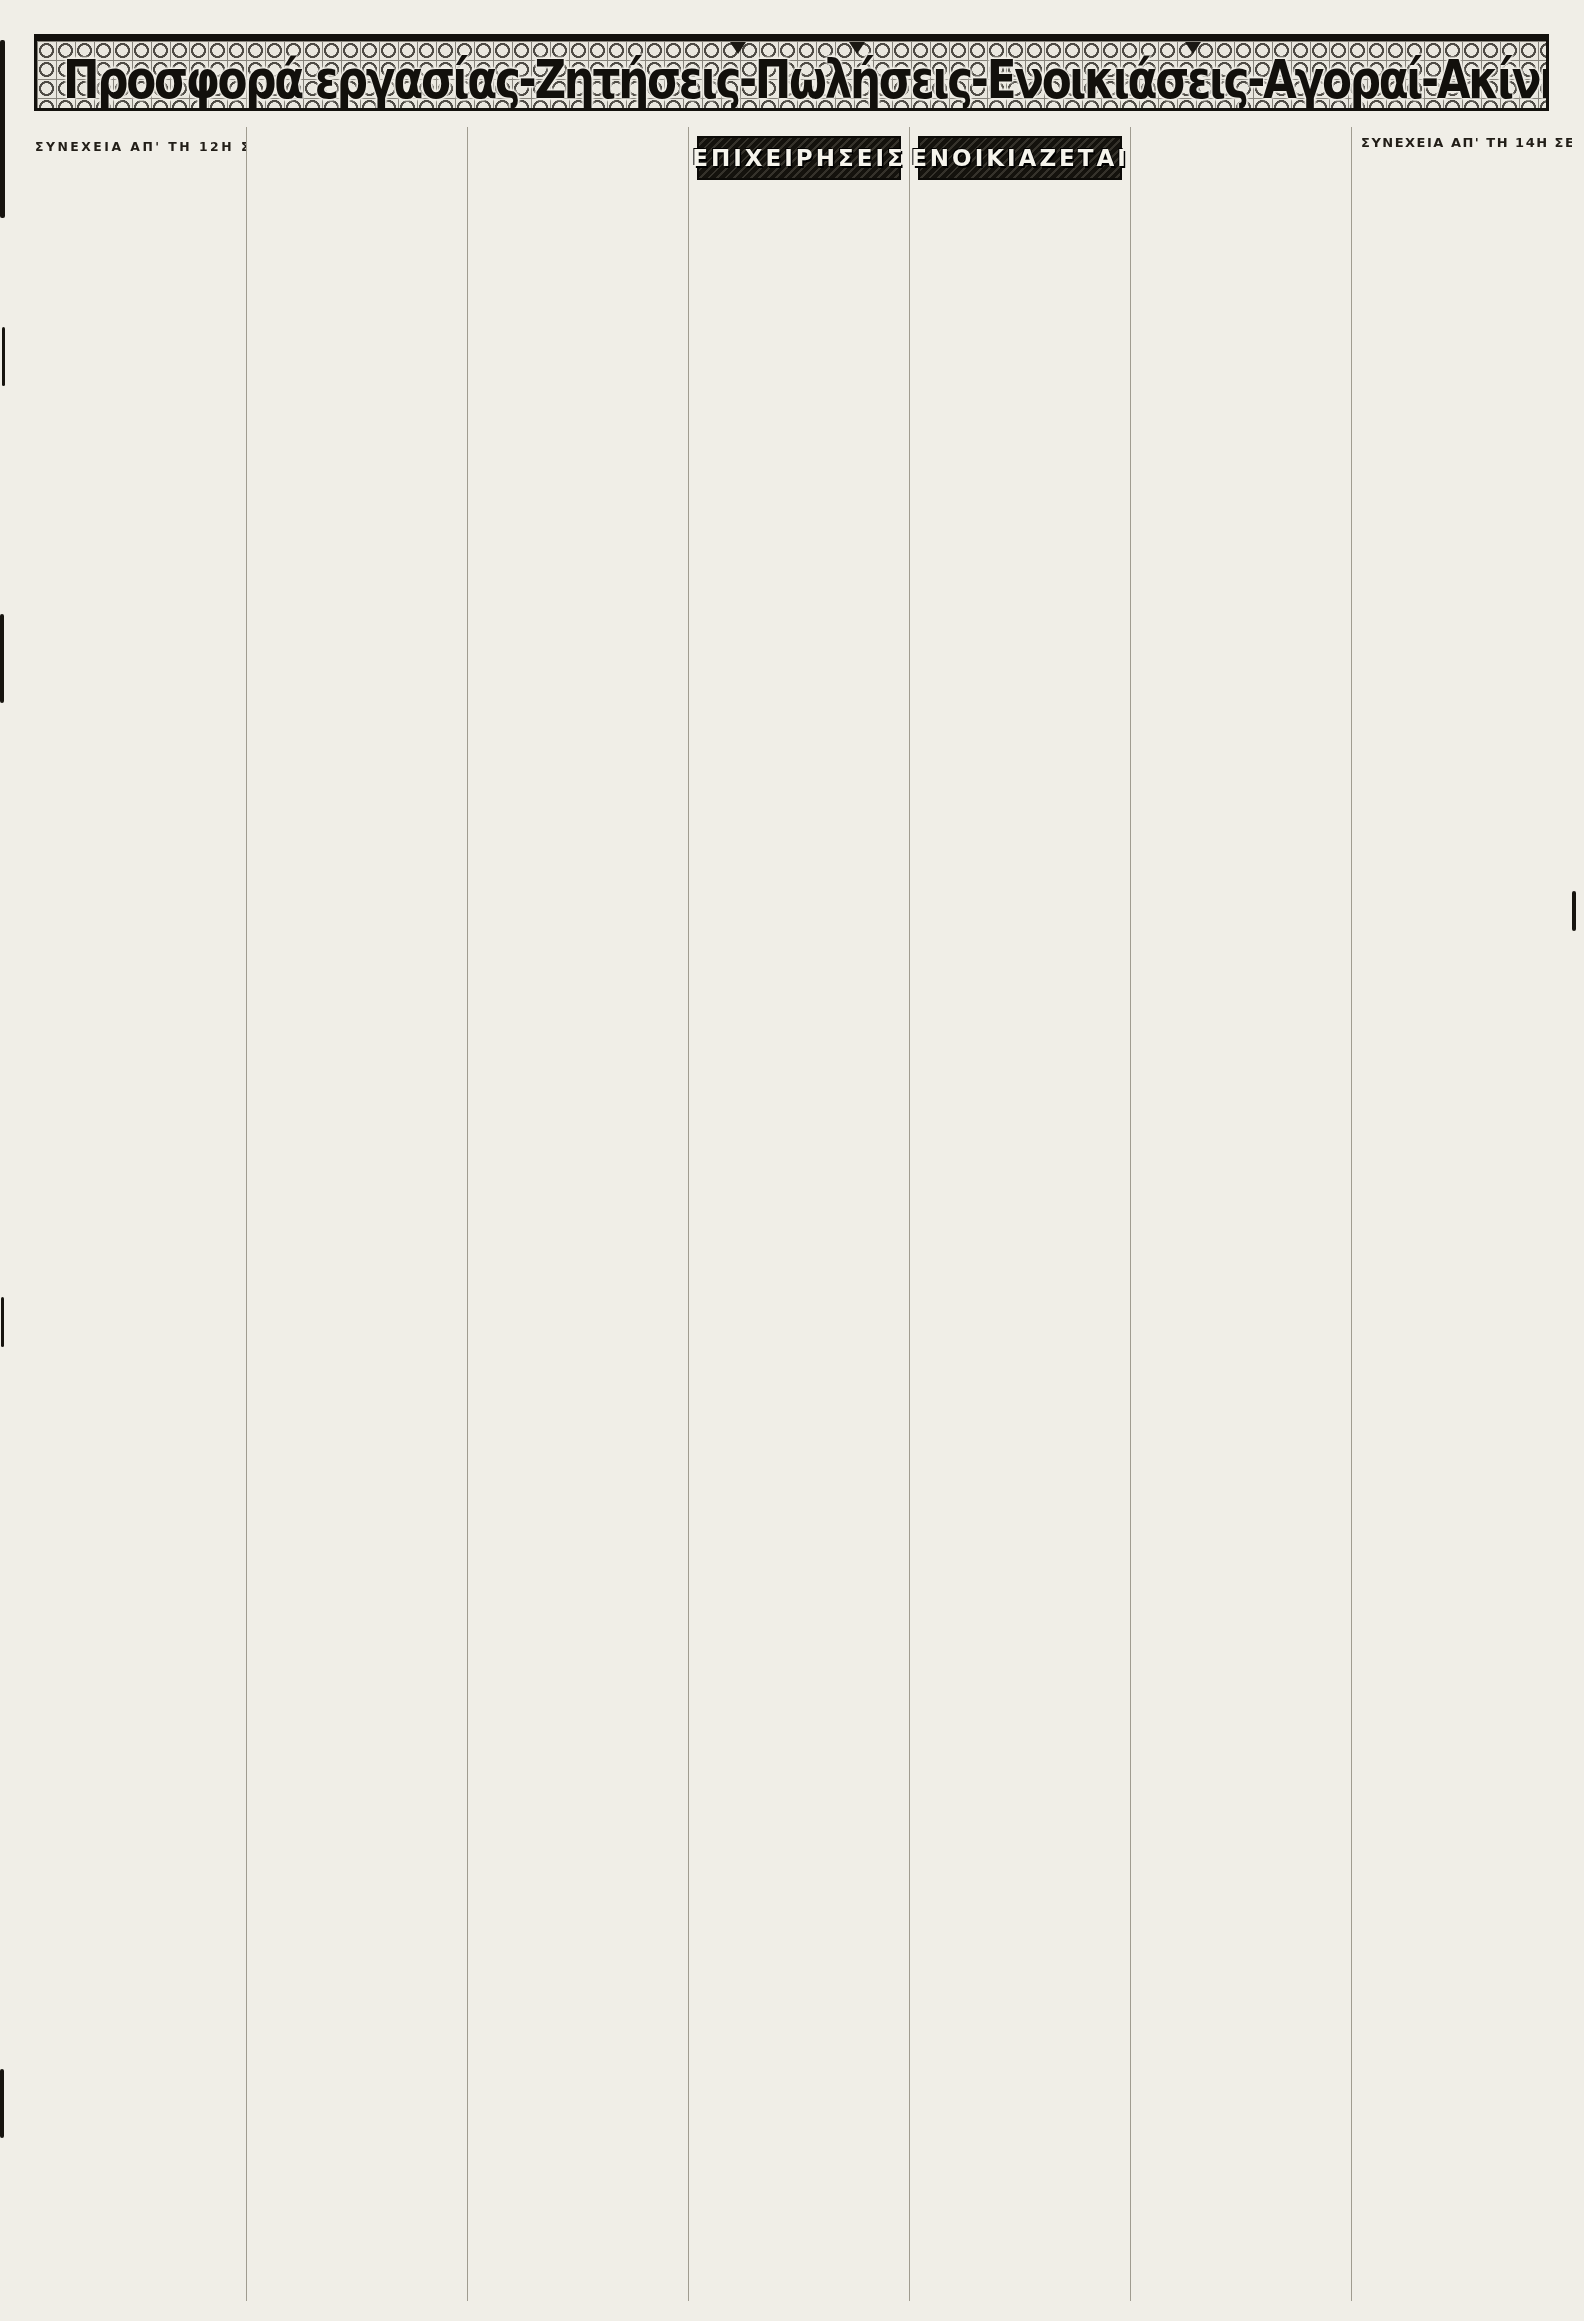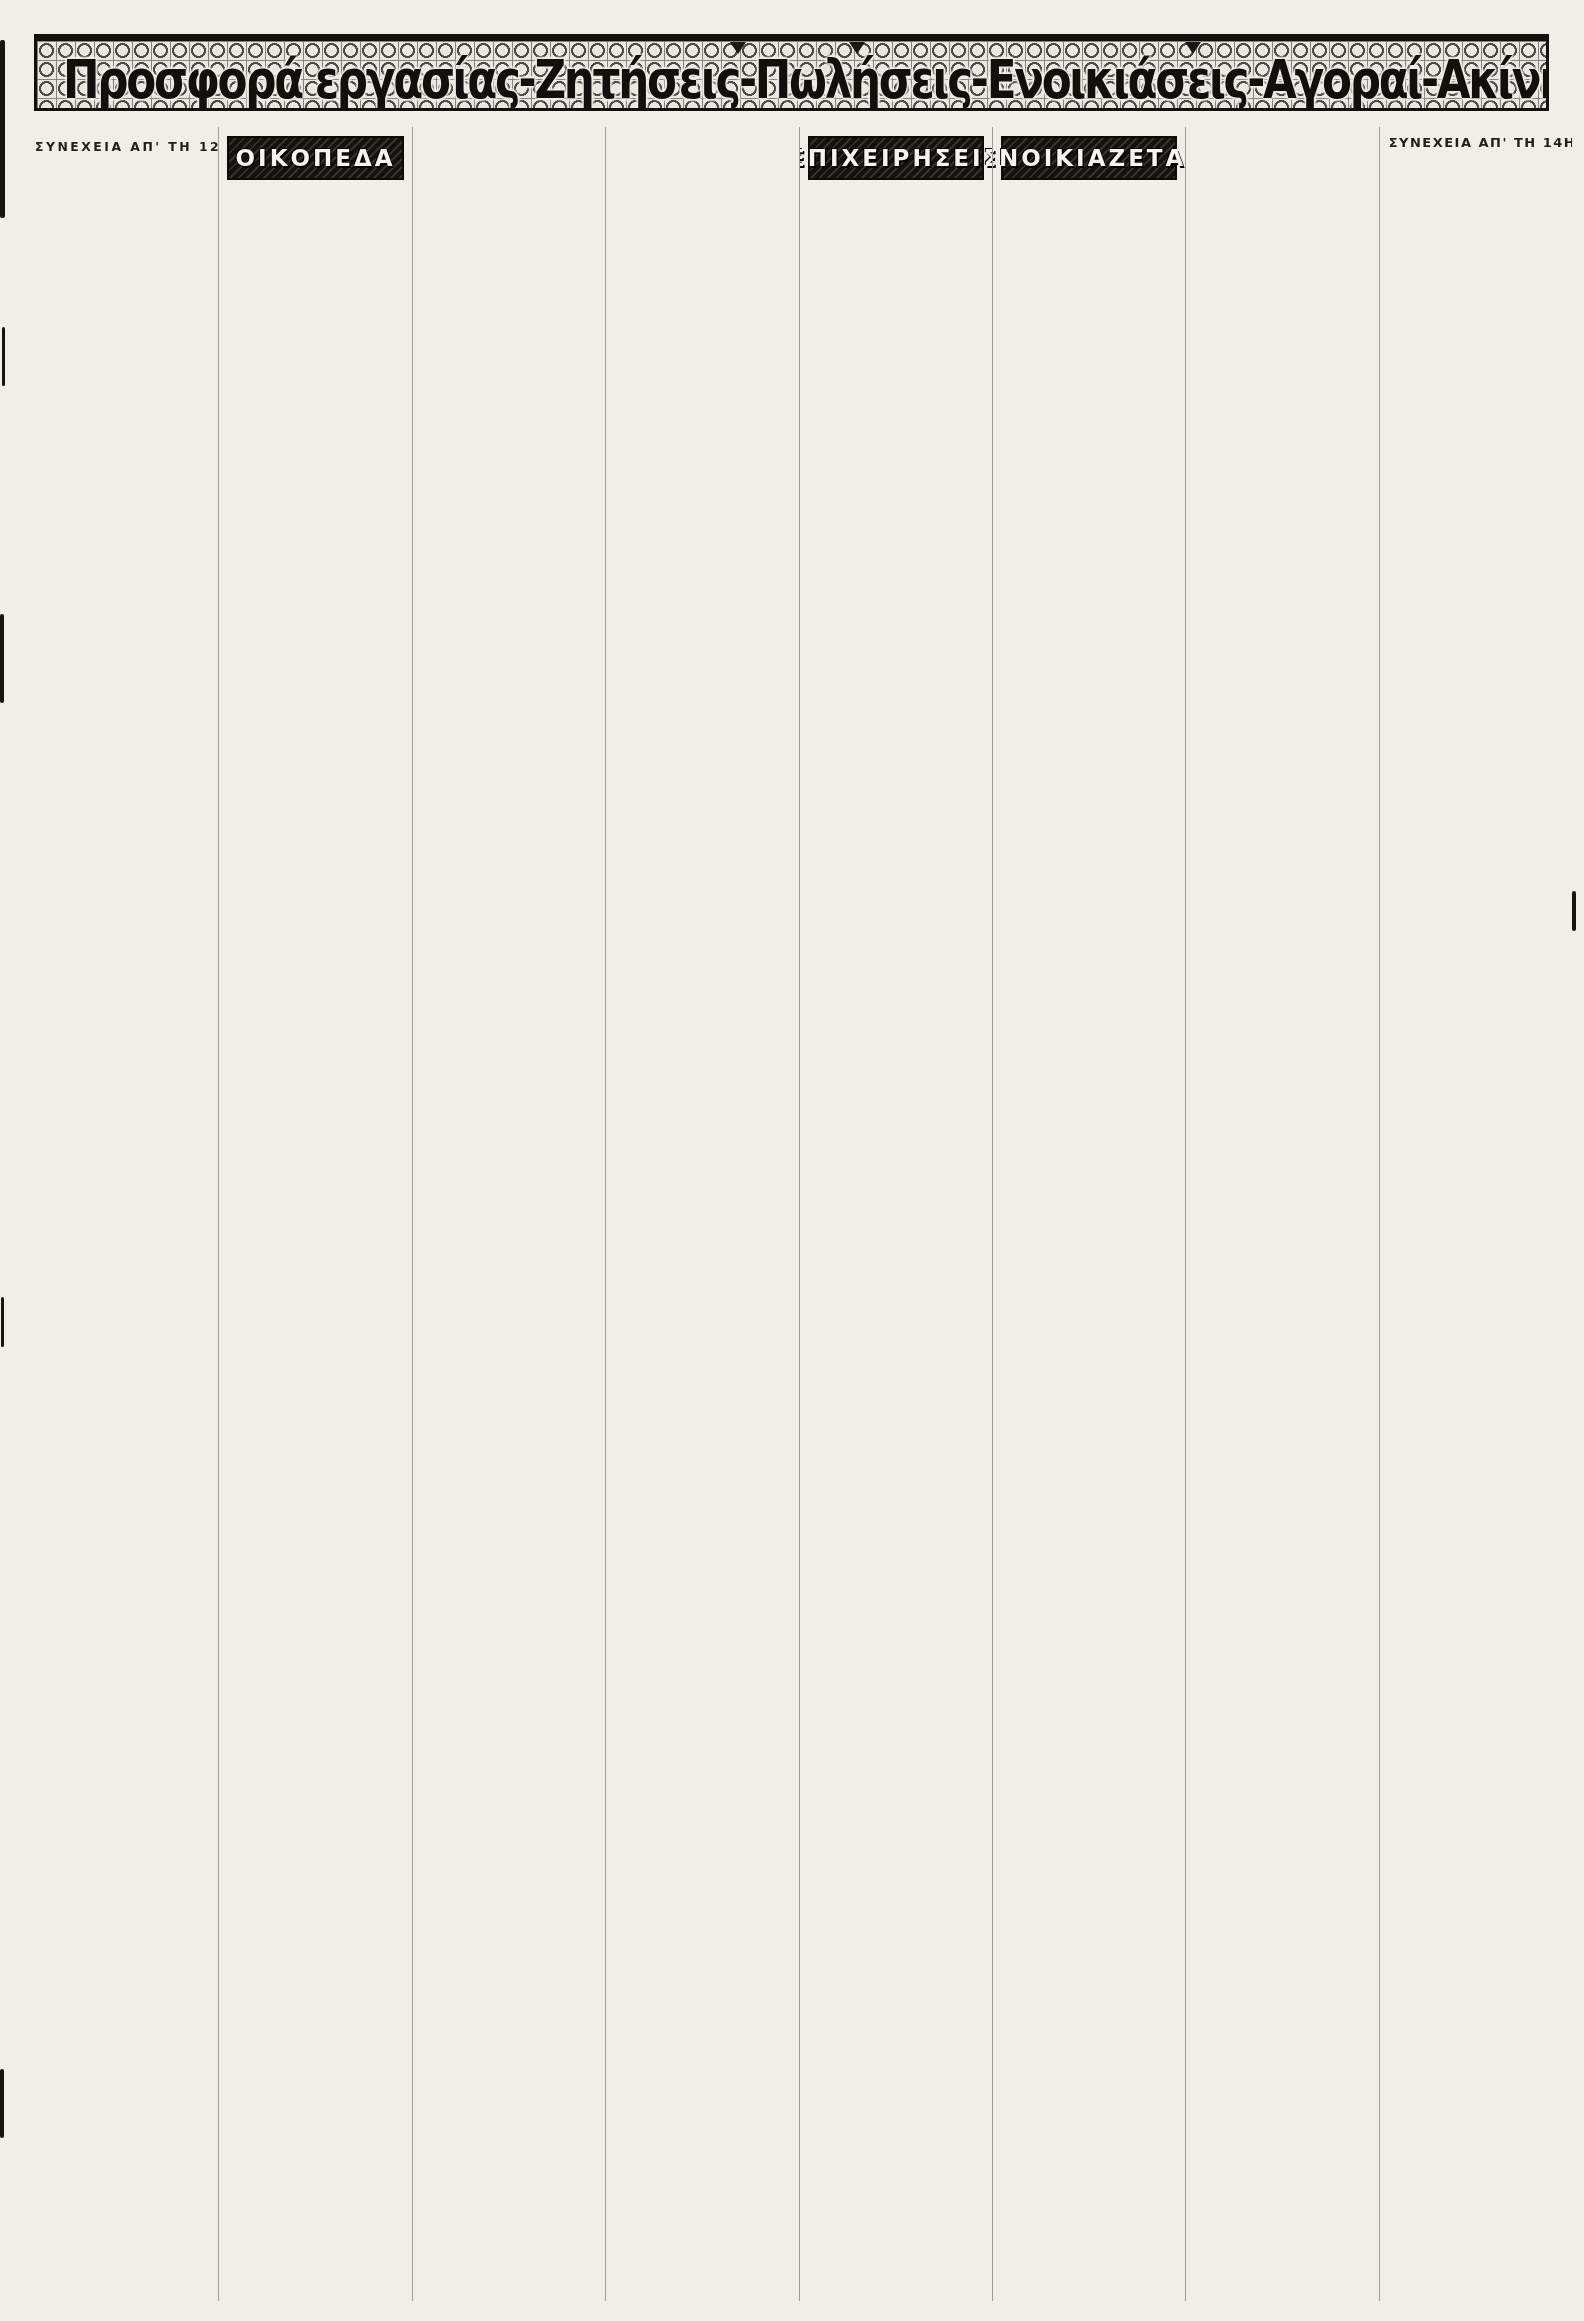--- a/index.html
+++ b/index.html
@@ -52,23 +52,20 @@
     <div class="tri" style="left:693px;"></div>
     <div class="tri" style="left:812px;"></div>
     <div class="tri" style="left:1148px;"></div>
     <div class="banner-title">Προσφορά εργασίας-Ζητήσεις-Πωλήσεις-Ενοικιάσεις-Αγοραί-Ακίνητα</div>
   </div>
 
   <div class="cols">
       <div class="col">
         <div class="col-lead">ΣΥΝΕΧΕΙΑ ΑΠ' ΤΗ 12Η ΣΕΛΙΔΑ</div>
       </div>
-      <div class="col">
-        <div class="sec-header">ΟΙΚΟΠΕΔΑ</div>
-      </div>
       <div class="col"></div>
       <div class="col"></div>
       <div class="col">
         <div class="sec-header">ΕΠΙΧΕΙΡΗΣΕΙΣ</div>
       </div>
       <div class="col">
         <div class="sec-header">ΕΝΟΙΚΙΑΖΕΤΑΙ</div>
       </div>
       <div class="col"></div>
       <div class="col">

